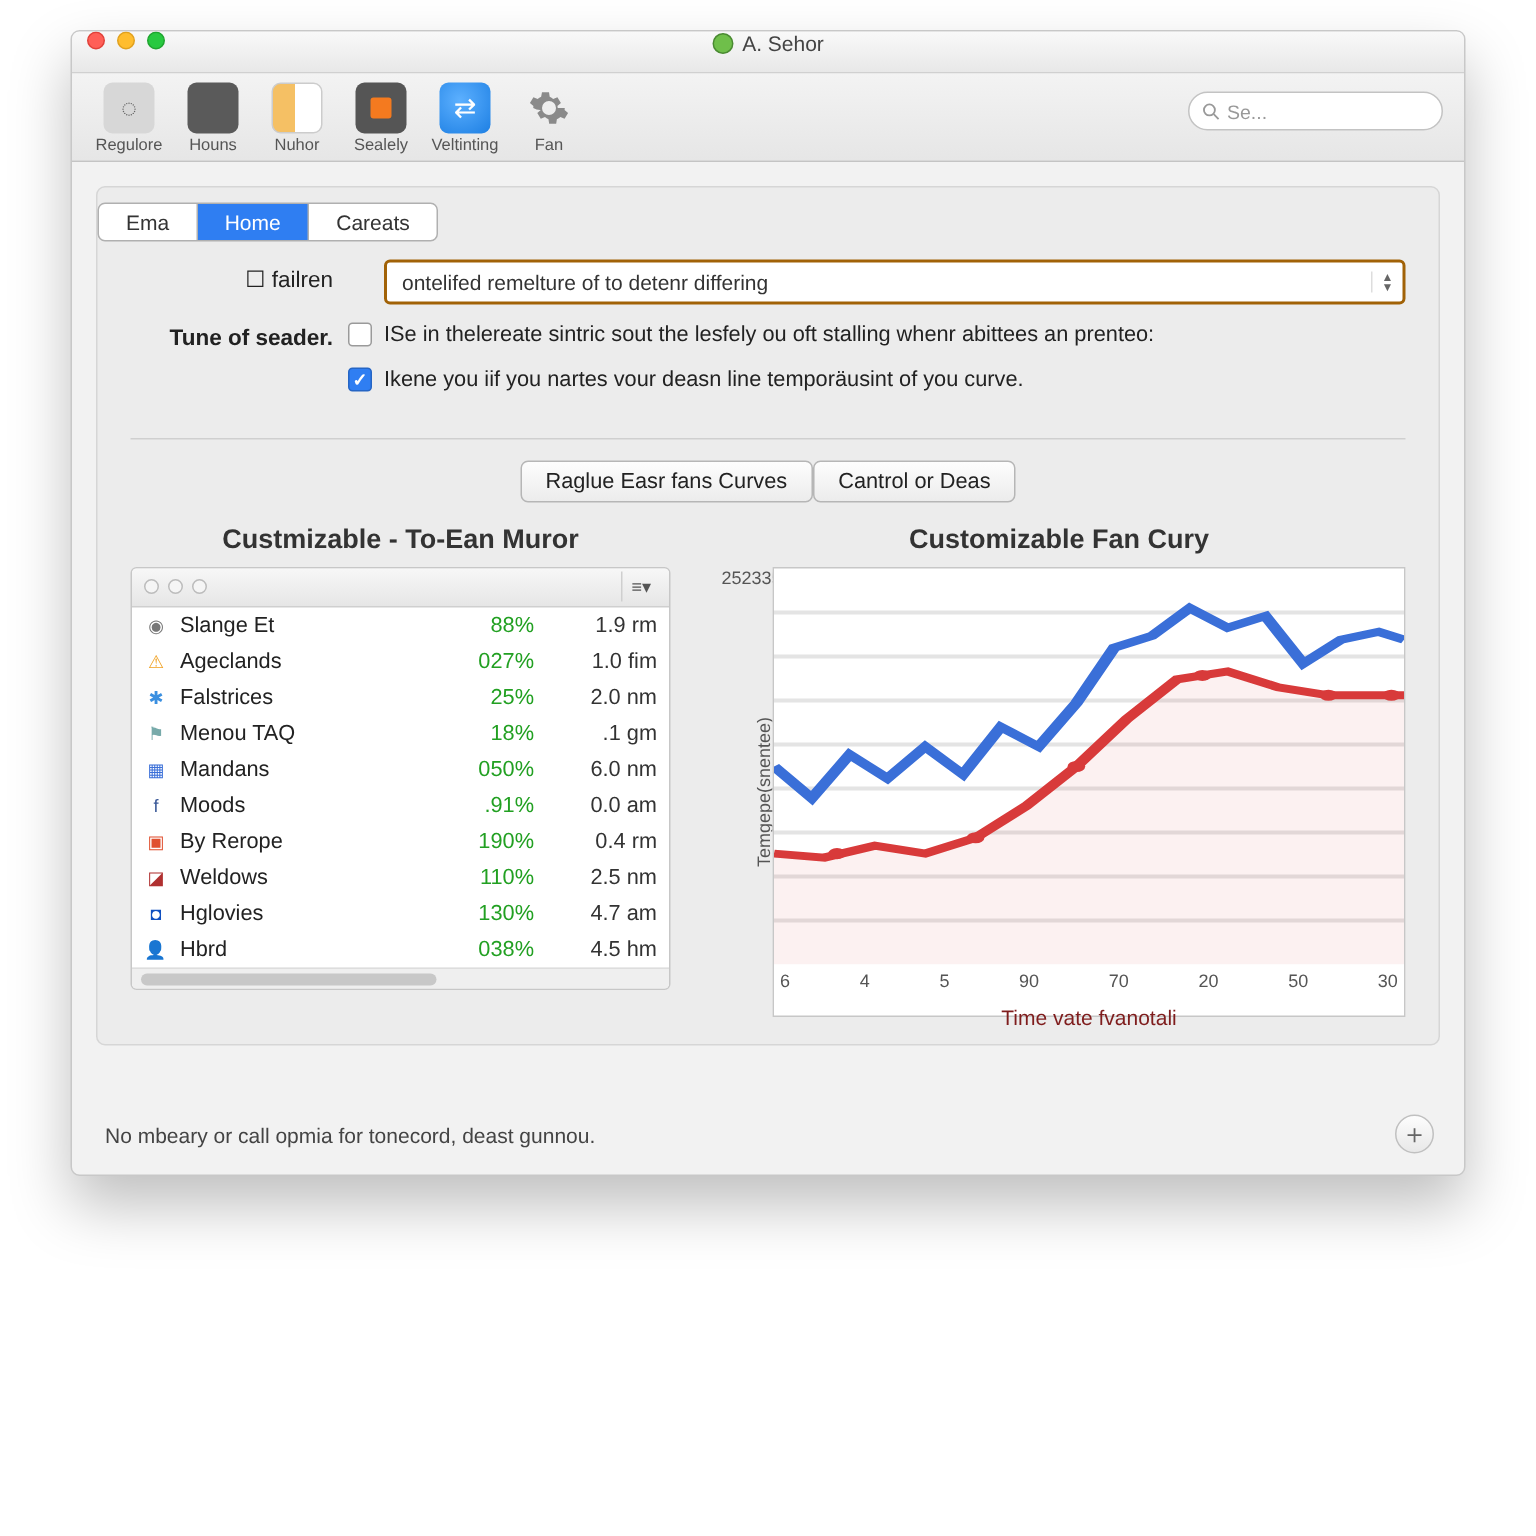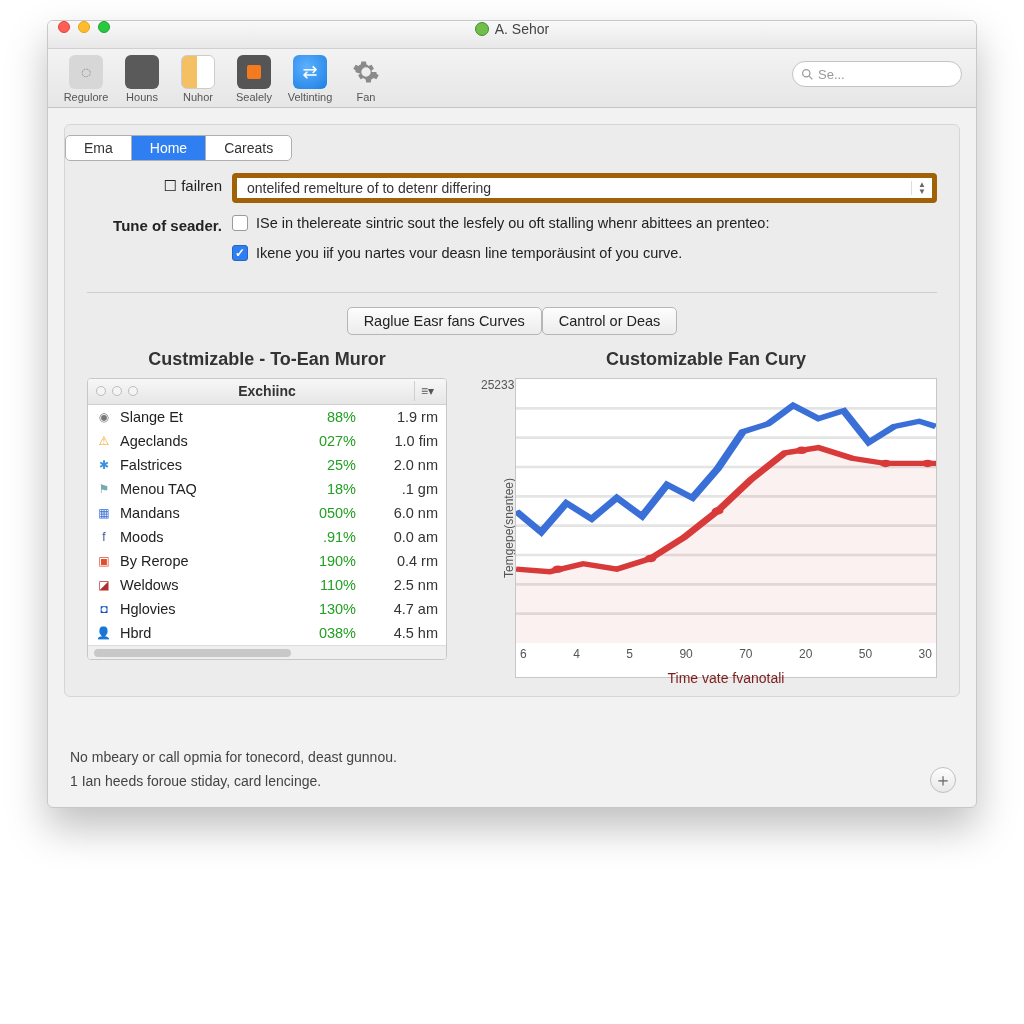--- a/index.html
+++ b/index.html
@@ -83,23 +83,23 @@
 .segmented { display:flex; border:1px solid #b0b0b0; border-radius:5px; overflow:hidden; background:#fff; font-size:14px;}
 .seg { padding:4px 18px; border-right:1px solid #b0b0b0; color:#333; cursor:pointer;}
 .seg:last-child{border-right:none;}
 .seg.active { background:#2f7ef2; color:#fff;}
 
 .form-rows { padding: 0 22px 14px 22px; }
 .frow { display:flex; align-items:flex-start; margin-bottom:10px; gap:10px; }
 .flabel { width:135px; text-align:right; font-size:15px; color:#222; padding-top:4px;}
 .flabel.bold{font-weight:600;}
 .combobox {
-  flex:1; height:30px; background:#fff; border:5px solid #a16207; border-radius:4px;
+  flex:1; height:30px; background:#fff; border:2px solid #a16207; border-radius:4px;
   display:flex; align-items:center; justify-content:space-between; padding:0 6px 0 10px;
-  font-size:14px; color:#333;
+  font-size:14px; color:#333;margin-left:24px;
 }
 .combo-arrows { display:flex; flex-direction:column; font-size:8px; color:#666; line-height:7px; border-left:1px solid #ddd; padding-left:6px;}
 .check-row { display:flex; align-items:flex-start; gap:8px; font-size:14.5px; color:#222; line-height:1.4;}
 .checkbox {
   width:16px; height:16px; border:1px solid #9a9a9a; border-radius:3px; background:#fff; flex-shrink:0; margin-top:2px;
   display:flex; align-items:center; justify-content:center;
 }
 .checkbox.checked { background:#2f7ef2; border-color:#2565c4;}
 .checkbox.checked::after{content:"✓"; color:#fff; font-size:12px; font-weight:bold;}
 
@@ -257,21 +257,20 @@
     <div class="panels">
       <div class="panel" style="flex:0 0 360px;">
         <div class="panel-title">Custmizable - To-Ean Muror</div>
         <div class="listbox">
           <div class="list-header">
             <div class="lh-dots">
               <div class="lh-dot"></div>
               <div class="lh-dot"></div>
               <div class="lh-dot"></div>
             </div>
-            <div class="lh-title">Exchiinc</div>
             <div class="lh-menu">≡▾</div>
           </div>
           <div id="list-rows">
               <div class="list-row">
                 <div class="row-icon" style="color: rgb(119, 119, 119);">◉</div>
                 <div class="row-name">Slange Et</div>
                 <div class="row-pct">88%</div>
                 <div class="row-val">1.9 rm</div>
               </div>
               <div class="list-row">
@@ -386,16 +385,15 @@
               </div>
           </div>
           <div class="xlabel">Time vate fvanotali</div>
         </div>
       </div>
     </div>
   </div>
 
   <div class="footer">
     <p>No mbeary or call opmia for tonecord, deast gunnou.</p>
-    <p>1 Ian heeds foroue stiday, card lencinge.</p>
     <div class="plus-btn">＋</div>
   </div>
 </div>
 
 </body></html>

